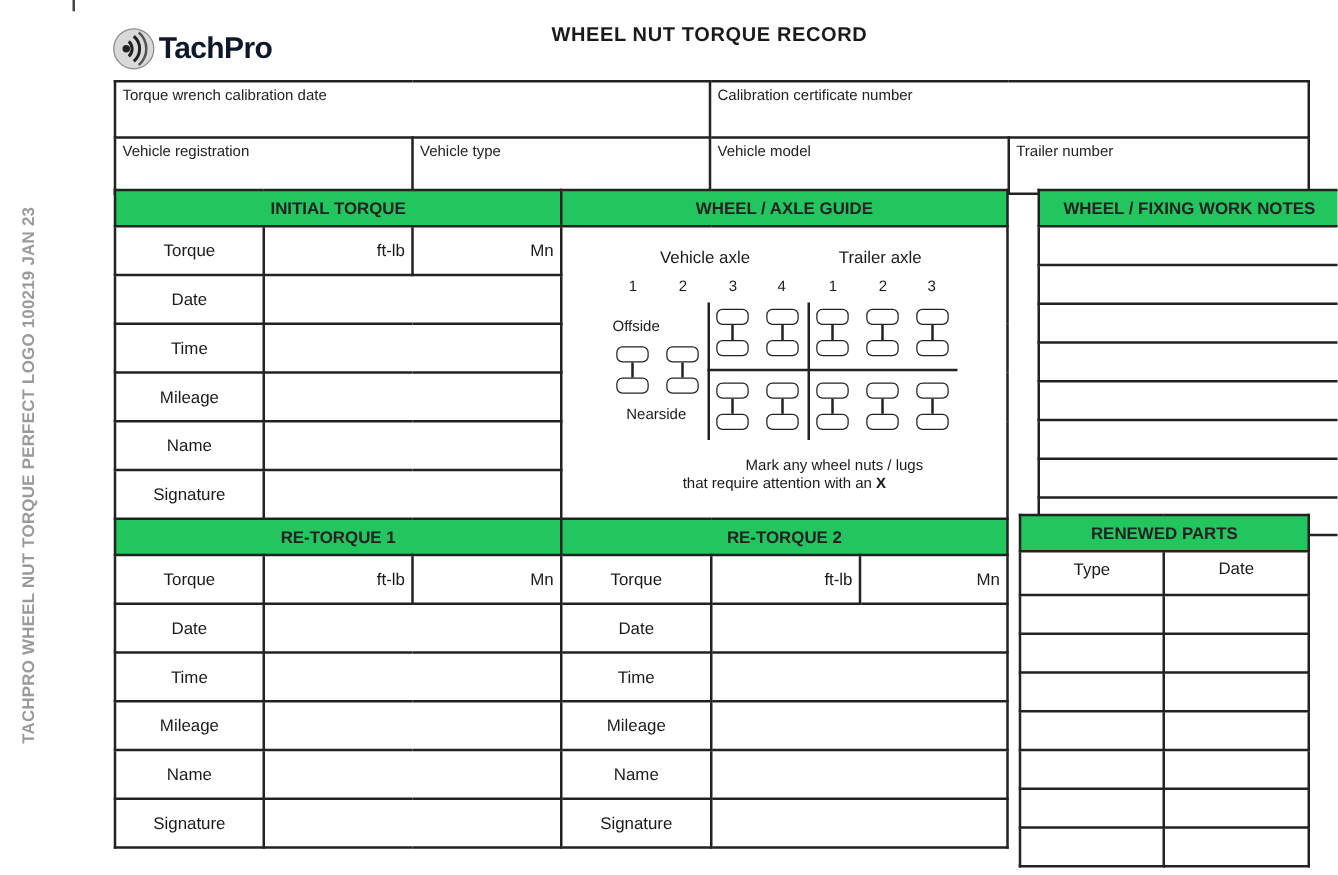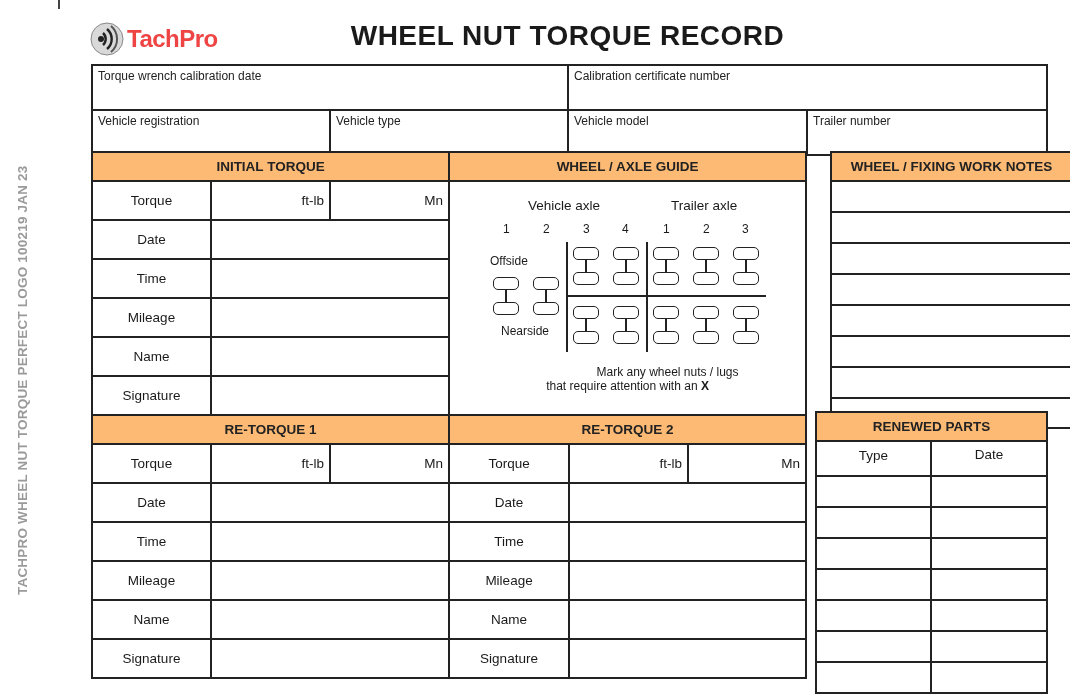--- a/index.html
+++ b/index.html
@@ -4,30 +4,30 @@
 <style>
   html, body { margin:0; padding:0; background:#ffffff; }
   body { width:1070px; height:700px; position:relative; overflow:hidden;
          font-family:"Liberation Sans", sans-serif; color:#1a1a1a; }
   .abs { position:absolute; box-sizing:border-box; }
   .tick { left:58px; top:0px; width:2px; height:9px; background:#444; }
   .side-text { left:15px; top:595px; transform-origin:0 0; transform:rotate(-90deg);
                font-size:13.5px; font-weight:bold; color:#9a9a9a; letter-spacing:0.2px; white-space:nowrap; }
   .logo { left:90px; top:22px; height:34px; display:flex; align-items:center; }
   .logo-mark { width:34px; height:34px; }
-  .logo-text { font-size:24px; font-weight:bold; color:#ef4444; margin-left:3px; letter-spacing:-0.5px; }
-  .title { left:300px; top:20px; width:535px; text-align:center; font-size:28px; font-weight:900;
+  .logo-text { font-size:24px; font-weight:bold; color:#0f172a; margin-left:3px; letter-spacing:-0.5px; }
+  .title { left:300px; top:20px; width:535px; text-align:center; font-size:16px; font-weight:900;
            letter-spacing:0.5px; color:#1a1a1a; font-family:"Liberation Sans", sans-serif; }
 
   table { border-collapse:collapse; table-layout:fixed; }
   .info { left:91px; top:64px; width:955px; }
   .info td { border:2px solid #222; height:37px; vertical-align:top; padding:3px 5px; font-size:12px; color:#222; }
 
   .grid td, .grid th { border:2px solid #222; }
-  .hdr { background:#fdba74; font-weight:bold; font-size:13.5px; text-align:center; height:27px; padding:0; color:#222; }
+  .hdr { background:#22c55e; font-weight:bold; font-size:13.5px; text-align:center; height:27px; padding:0; color:#222; }
   .lbl { text-align:center; font-size:13.5px; height:37px; padding:0; }
   .unit { text-align:right; font-size:13.5px; padding:0 5px 0 0; }
 
   .left-block { left:91px; top:151px; width:714px; }
   .notes { left:815px; top:151px; width:243px;margin-left:15px; }
   .notes td { height:27px; }
   .parts { left:815px; top:411px; width:231px; }
   .parts td.row { height:27px; }
 
   .guide-cell { position:relative; vertical-align:top; padding:0; }

